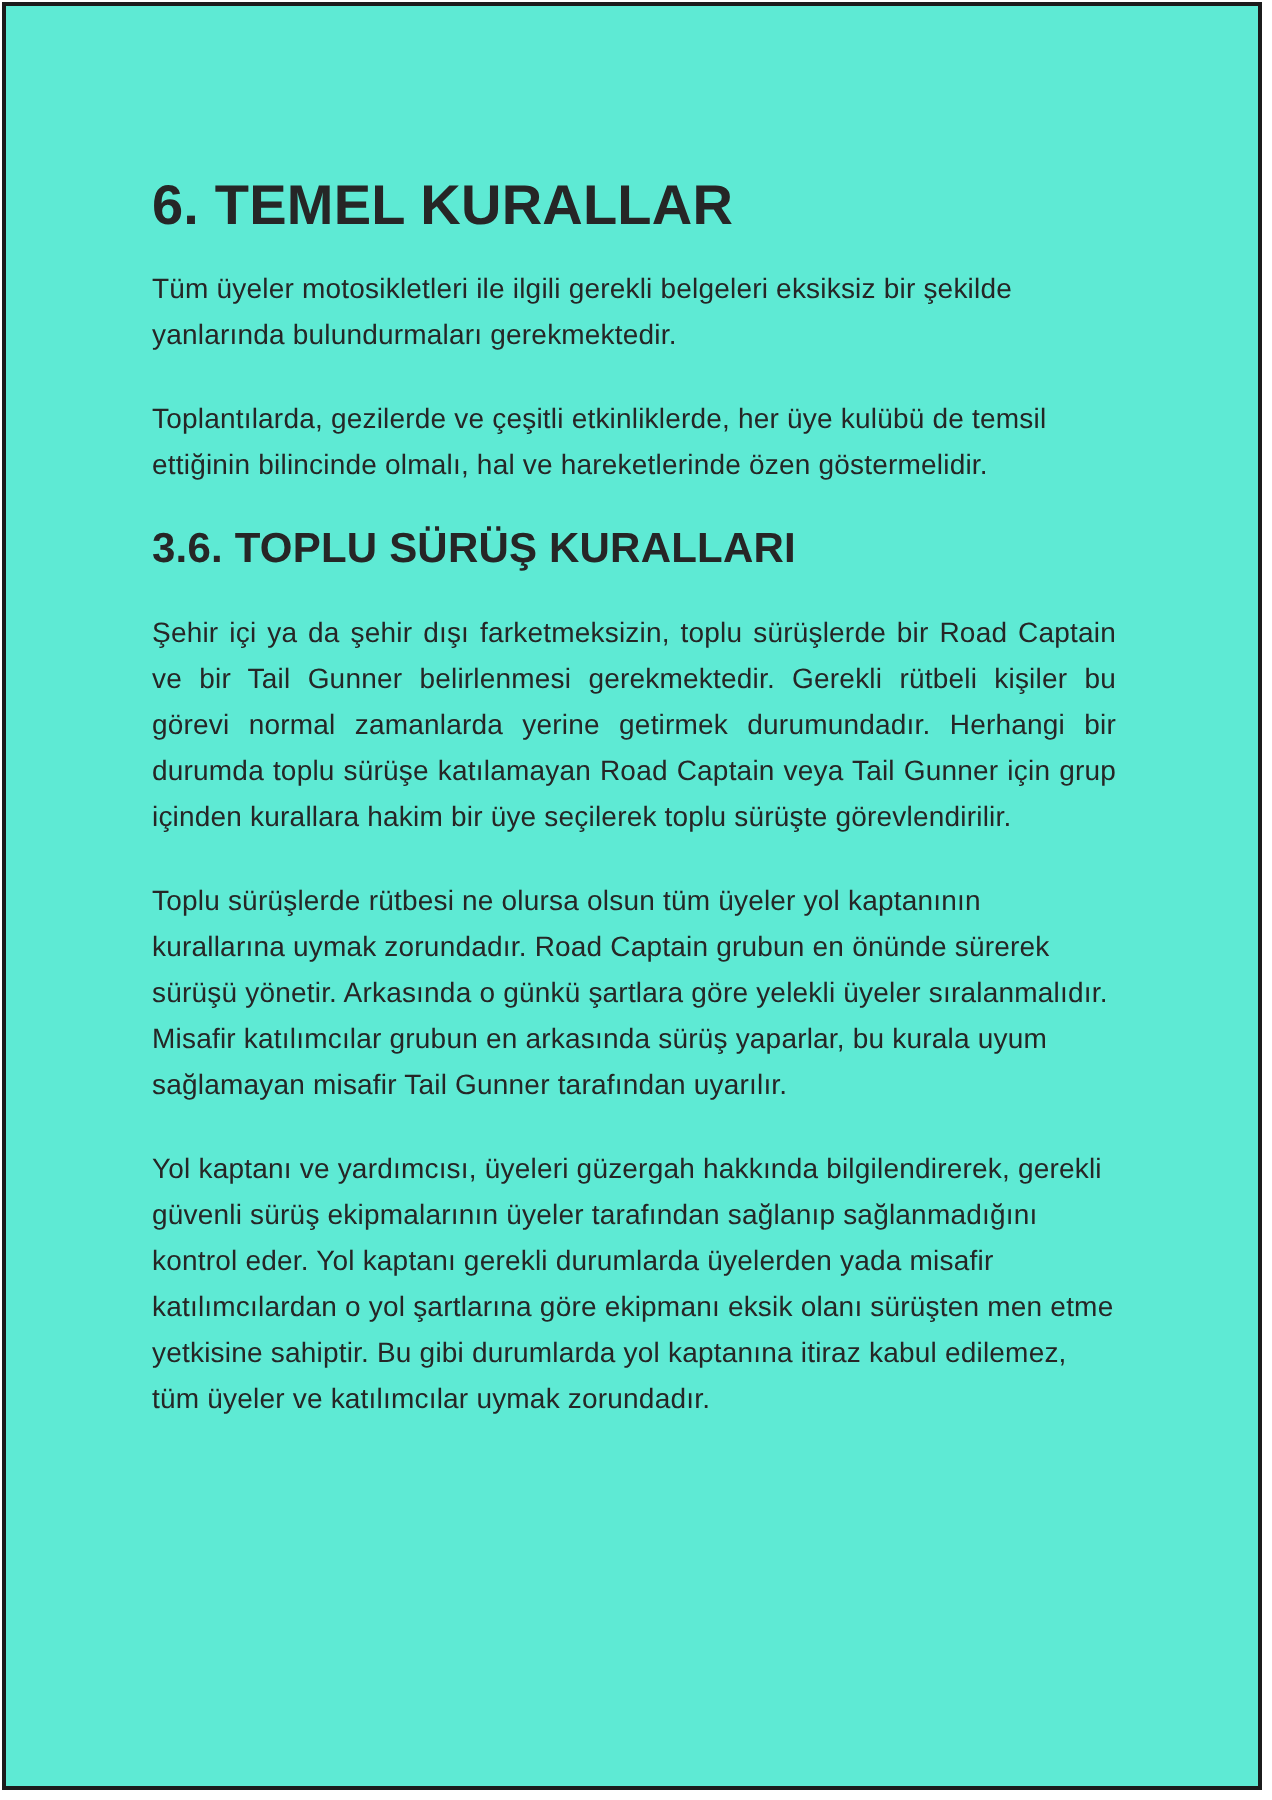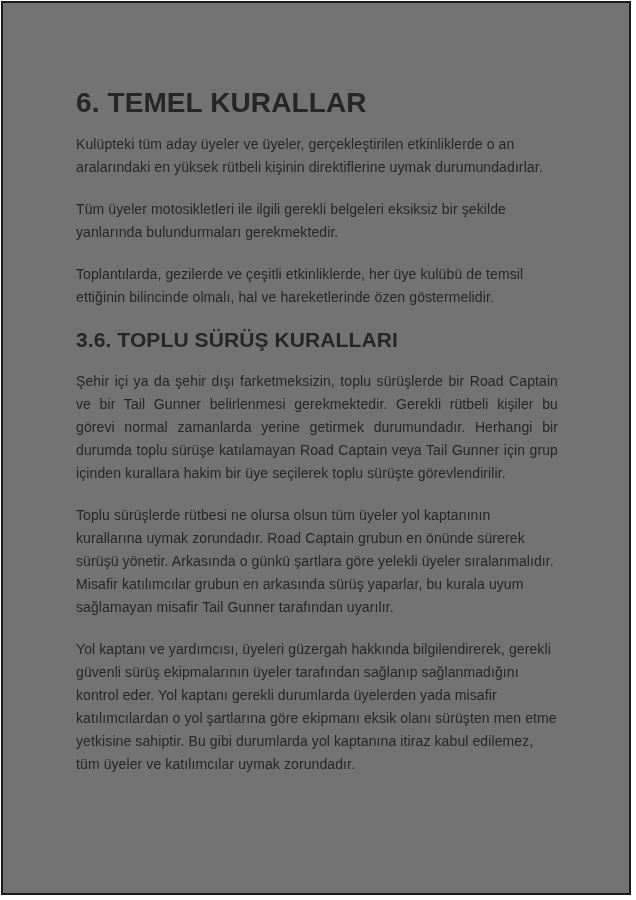--- a/index.html
+++ b/index.html
@@ -13,21 +13,21 @@
     position: relative;
     font-family: "Liberation Sans", sans-serif;
   }
   .page {
     position: absolute;
     top: 1px;
     left: 1px;
     width: 630px;
     height: 894px;
     border: 2px solid #1b1b1b;
-    background: #737373;
+    background: #5eead4;
     box-sizing: border-box;
     overflow: hidden;
   }
   .content {
     position: absolute;
     top: 88px;
     left: 73px;
     width: 482px;
     color: #262626;
     font-size: 14px;
@@ -48,21 +48,20 @@
   }
 </style>
 </head>
 <body>
 
 <div class="page">
   <div class="content">
     <h1 class="doc-heading">6. TEMEL KURALLAR</h1>
 
 
-    <p class="doc-paragraph">Kulüpteki tüm aday üyeler ve üyeler, gerçekleştirilen etkinliklerde o an aralarındaki en yüksek rütbeli kişinin direktiflerine uymak durumundadırlar.</p>
 
     <p class="doc-paragraph">Tüm üyeler motosikletleri ile ilgili gerekli belgeleri eksiksiz bir şekilde yanlarında bulundurmaları gerekmektedir.</p>
 
     <p class="doc-paragraph">Toplantılarda, gezilerde ve çeşitli etkinliklerde, her üye kulübü de temsil ettiğinin bilincinde olmalı, hal ve hareketlerinde özen göstermelidir.</p>
 
     <h2 class="doc-heading">3.6. TOPLU SÜRÜŞ KURALLARI</h2>
 
     <p class="doc-paragraph justify">Şehir içi ya da şehir dışı farketmeksizin, toplu sürüşlerde bir Road Captain ve bir Tail Gunner belirlenmesi gerekmektedir. Gerekli rütbeli kişiler bu görevi normal zamanlarda yerine getirmek durumundadır. Herhangi bir durumda toplu sürüşe katılamayan Road Captain veya Tail Gunner için grup içinden kurallara hakim bir üye seçilerek toplu sürüşte görevlendirilir.</p>
 
     <p class="doc-paragraph">Toplu sürüşlerde rütbesi ne olursa olsun tüm üyeler yol kaptanının kurallarına uymak zorundadır. Road Captain grubun en önünde sürerek sürüşü yönetir. Arkasında o günkü şartlara göre yelekli üyeler sıralanmalıdır. Misafir katılımcılar grubun en arkasında sürüş yaparlar, bu kurala uyum sağlamayan misafir Tail Gunner tarafından uyarılır.</p>

